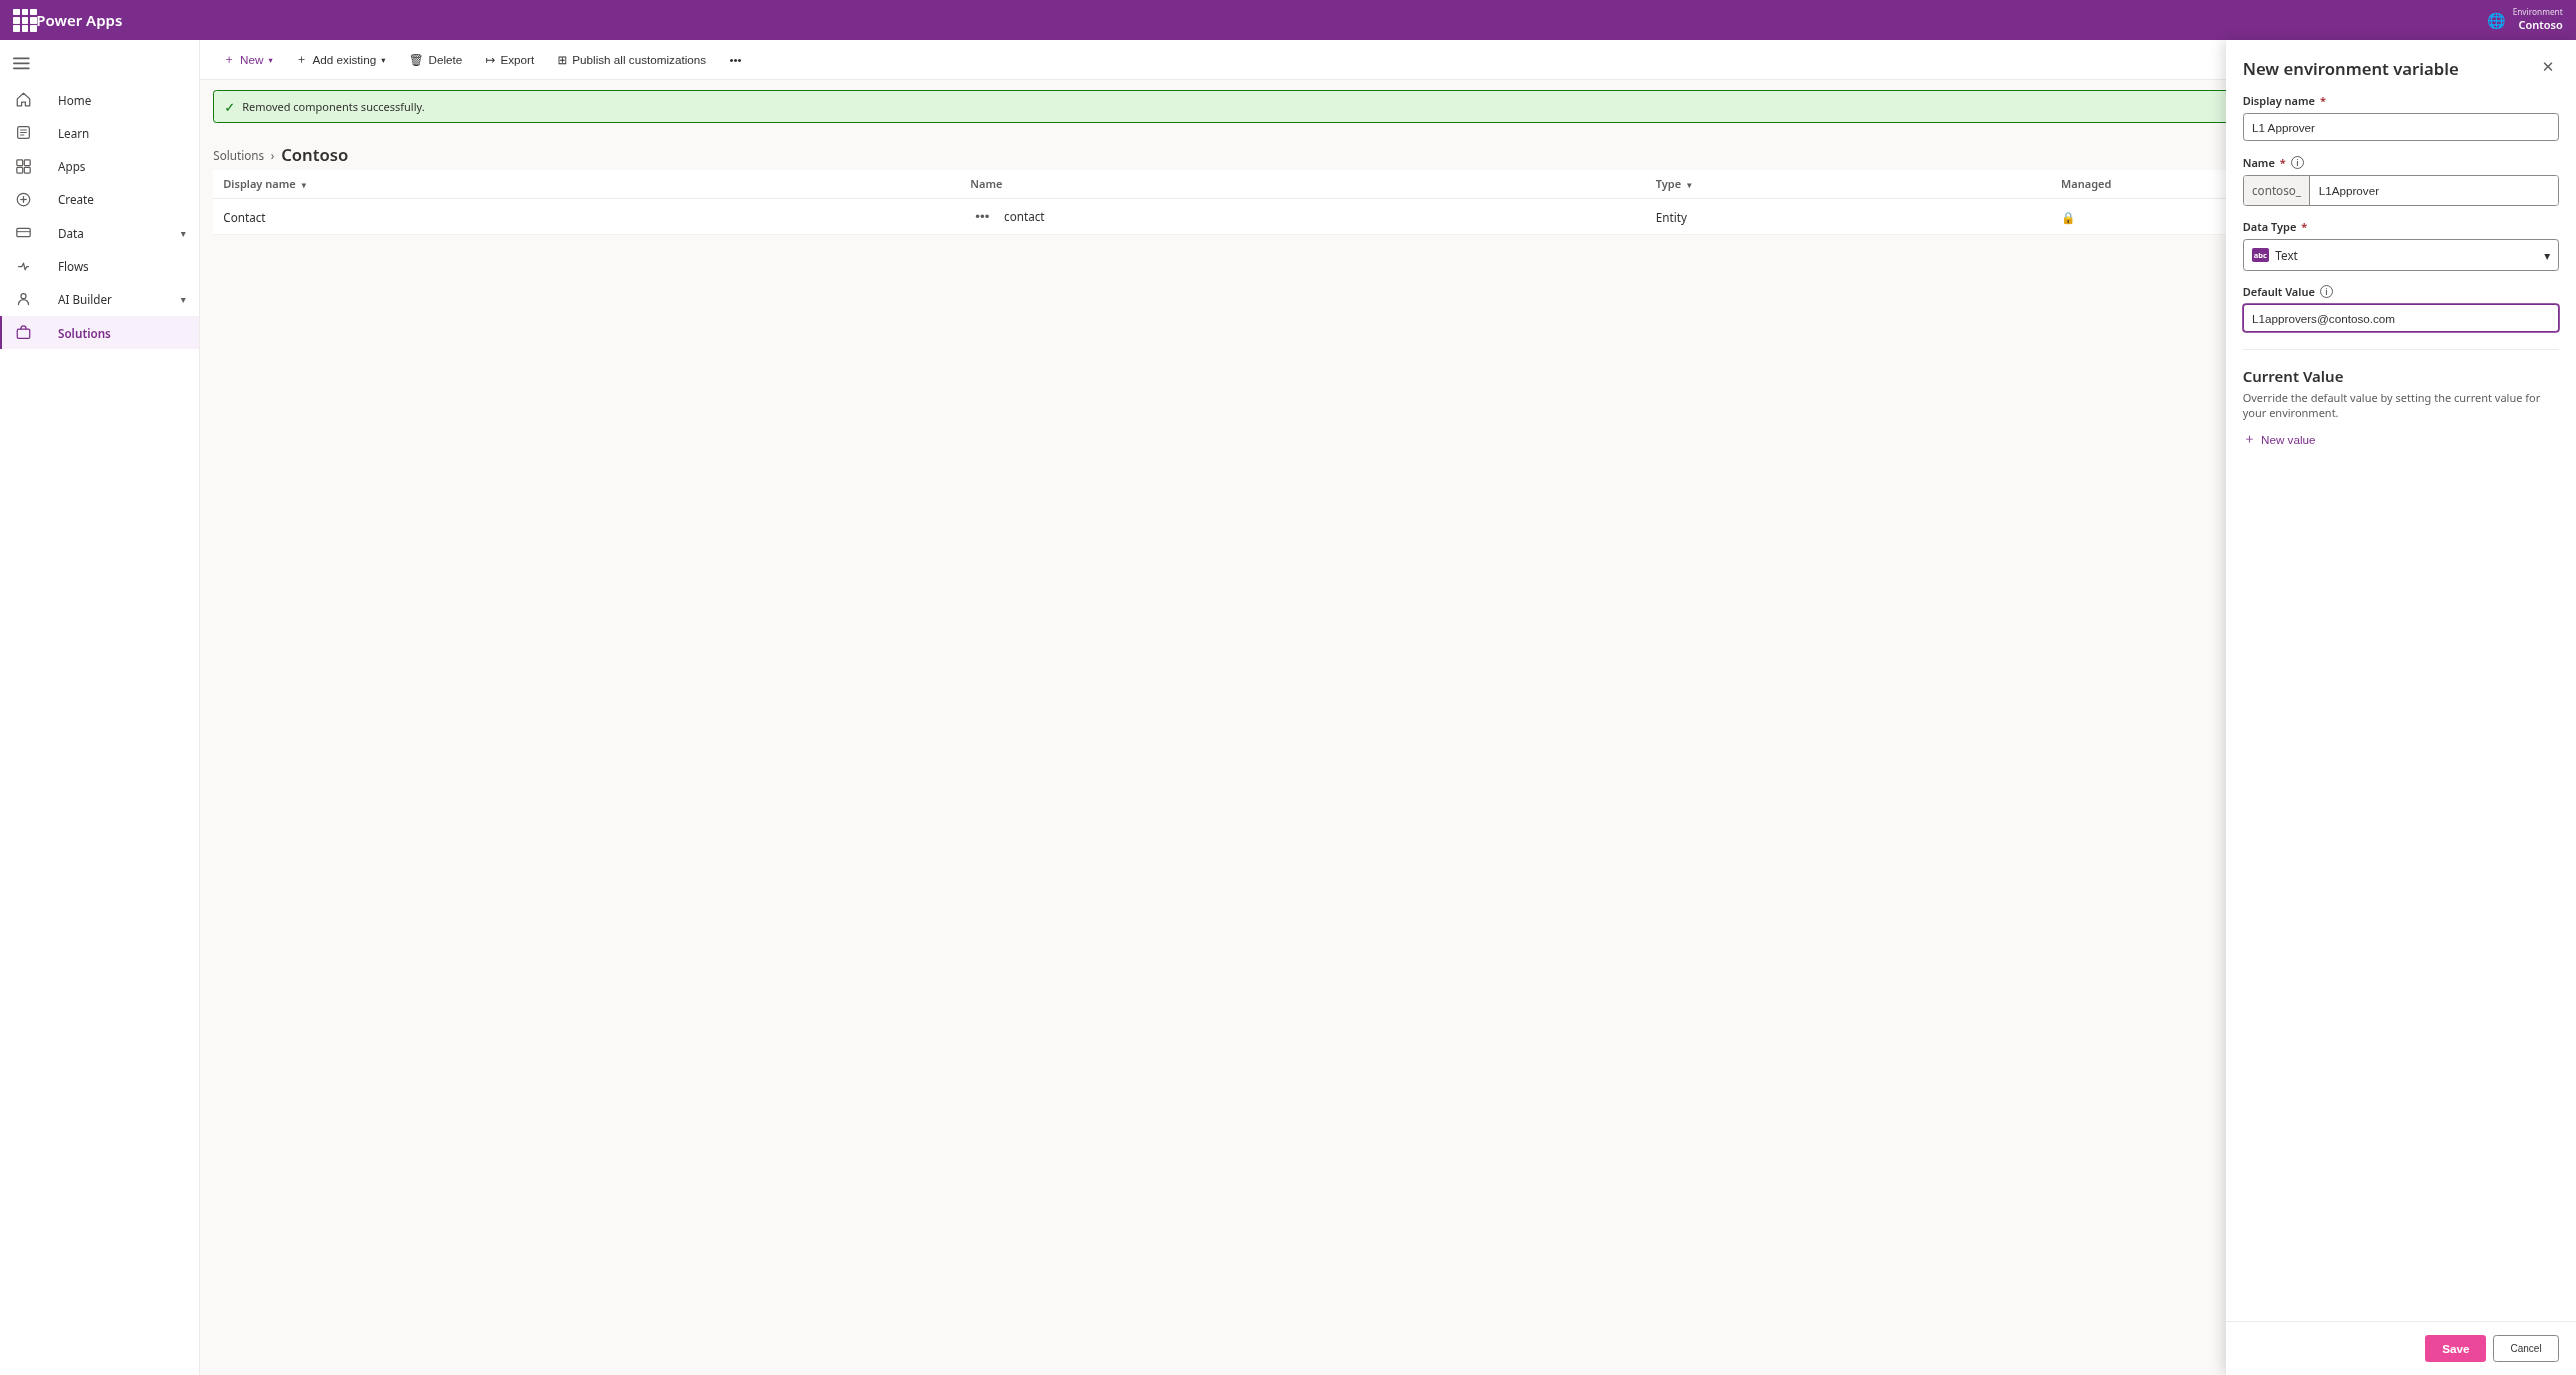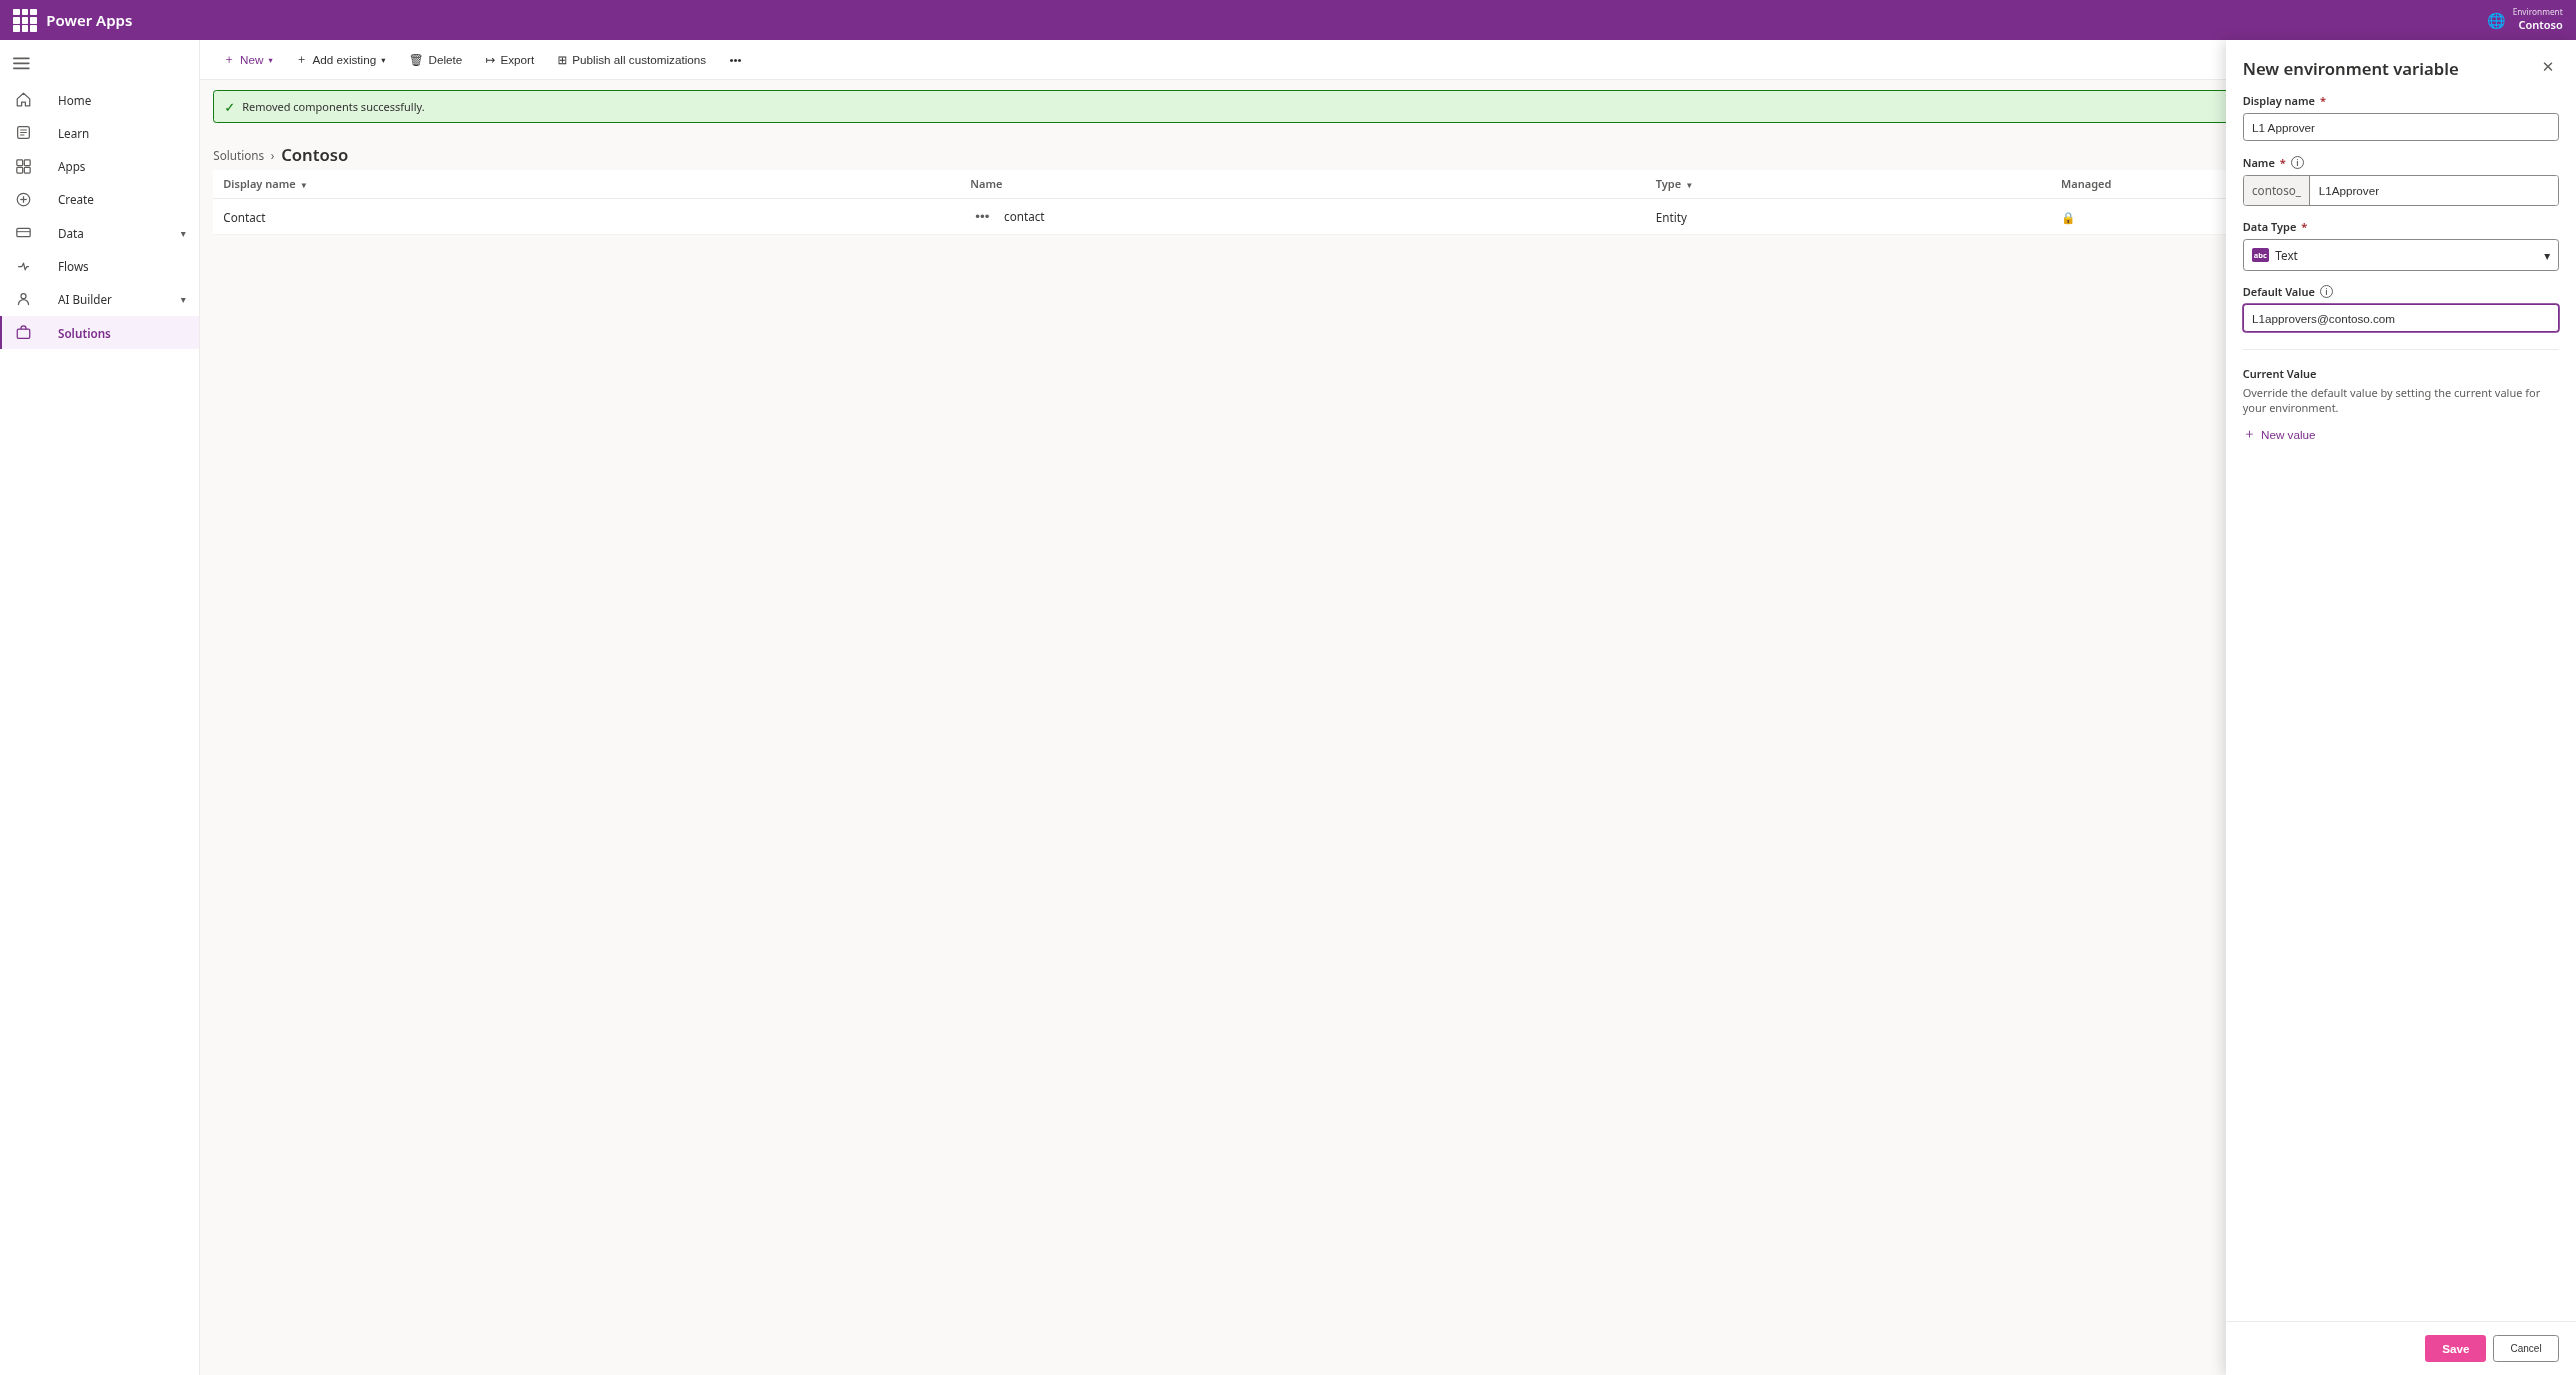--- a/index.html
+++ b/index.html
@@ -6,21 +6,20 @@
     body { font-family: 'Segoe UI', system-ui, sans-serif; font-size: 11.7px; background: #f3f2f1; height: 100vh; overflow: hidden; }
 
     
     .topbar {
       background: #7b2d8b;
       color: white;
       height: 40px;
       display: flex;
       align-items: center;
       padding: 0 13.3px;
-      gap: 10px;
       position: fixed;
       top: 0; left: 0; right: 0;
       z-index: 100;
     }
     .topbar-waffle {
       width: 23px; height: 23px;
       display: grid;
       grid-template-columns: repeat(3,6.7px);
       grid-template-rows: repeat(3,6.7px);
       gap: 1.7px;
@@ -329,21 +328,21 @@
 
     
     .panel-divider {
       height: 0.8px;
       background: #edebe9;
       margin: 3.3px 0;
     }
 
     
     .current-value-title {
-      font-size: 11px;
+      font-size: 15px;
       font-weight: 600;
       color: #323130;
     }
     .current-value-desc {
       font-size: 11px;
       color: #605e5c;
       line-height: 1.4;
       margin-top: 3.3px;
     }
     .new-value-btn {

